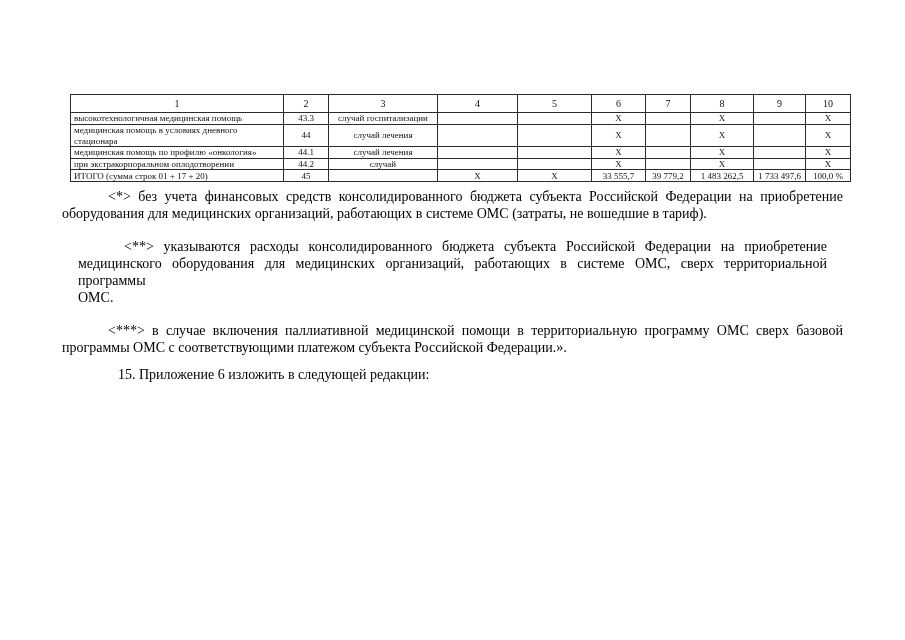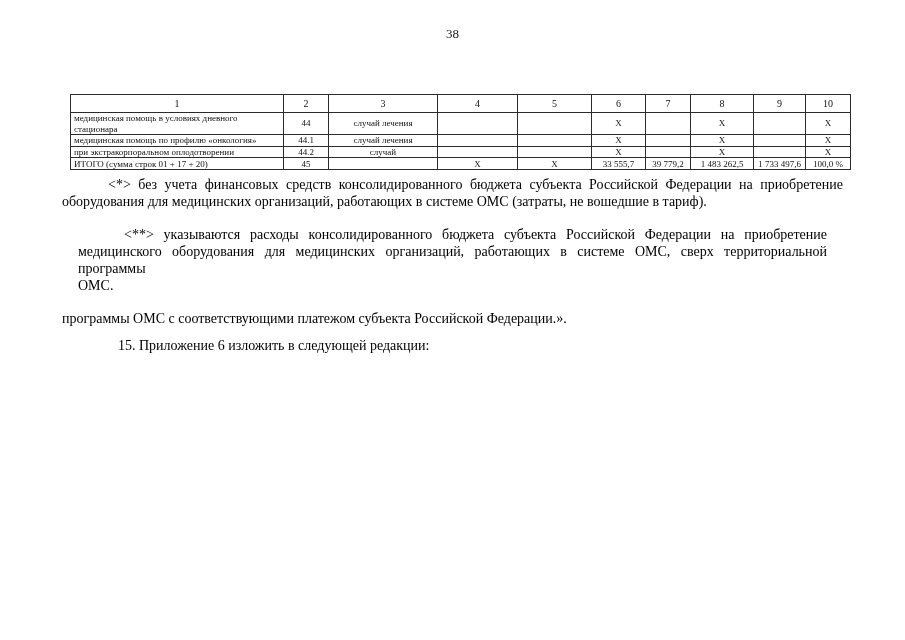--- a/index.html
+++ b/index.html
@@ -46,21 +46,20 @@
   .paras { margin-top: 6px; width: 781px; font-size: 14px; line-height: 17px; color: #000000; }
   .pline { text-align: justify; text-align-last: justify; }
   .pline.first { text-indent: 46px; }
   .pline.lastline { text-align-last: left; }
 </style>
 </head>
 <body>
 
 <div class="page">
 
-  <div class="page-number">38</div>
 
   <div class="content">
 
     <table class="grid">
       <colgroup>
         <col style="width:213px">
           <col style="width:45px">
           <col style="width:109px">
         <col style="width:80px">
           <col style="width:74px">
@@ -75,20 +74,32 @@
           <th>1</th>
           <th>2</th>
           <th>3</th>
           <th>4</th>
           <th>5</th>
           <th>6</th>
           <th>7</th>
           <th>8</th>
           <th>9</th>
           <th>10</th>
+        </tr>
+        <tr class="r1">
+          <td class="c-left">высокотехнологичная медицинская помощь</td>
+          <td>43.3</td>
+          <td>случай госпитализации</td>
+          <td></td>
+          <td></td>
+          <td>X</td>
+          <td></td>
+          <td>X</td>
+          <td></td>
+          <td>X</td>
         </tr>
         <tr class="r2">
           <td class="c-left">медицинская помощь в условиях дневного стационара</td>
           <td>44</td>
           <td>случай лечения</td>
           <td></td>
           <td></td>
           <td>X</td>
           <td></td>
           <td>X</td>
@@ -138,20 +149,21 @@
       <p style="margin:0">
         <span class="pline first" style="display:block">&lt;*&gt; без учета финансовых средств консолидированного бюджета субъекта Российской Федерации на приобретение</span>
         <span class="pline lastline" style="display:block">оборудования для медицинских организаций, работающих в системе ОМС (затраты, не вошедшие в тариф).</span>
       </p>
       <p style="margin:16px">
         <span class="pline first" style="display:block">&lt;**&gt; указываются расходы консолидированного бюджета субъекта Российской Федерации на приобретение</span>
         <span class="pline" style="display:block">медицинского оборудования для медицинских организаций, работающих в системе ОМС, сверх территориальной программы</span>
         <span class="pline lastline" style="display:block">ОМС.</span>
       </p>
       <p style="margin:0">
+        <span class="pline first" style="display:block">&lt;***&gt; в случае включения паллиативной медицинской помощи в территориальную программу ОМС сверх базовой</span>
         <span class="pline lastline" style="display:block">программы ОМС с соответствующими платежом субъекта Российской Федерации.».</span>
       </p>
       <p style="margin:10px">
         <span class="pline first lastline" style="display:block">15. Приложение 6 изложить в следующей редакции:</span>
       </p>
     </div>
 
   </div>
 </div>
 

